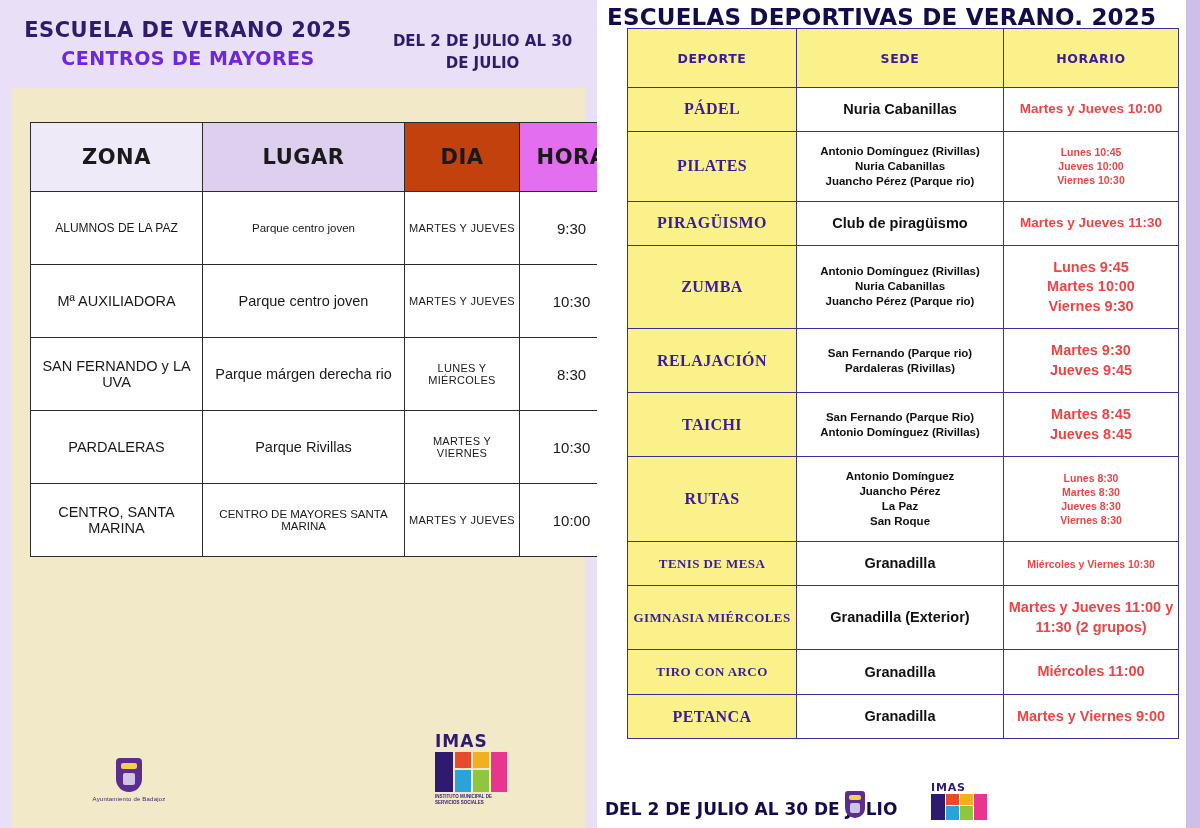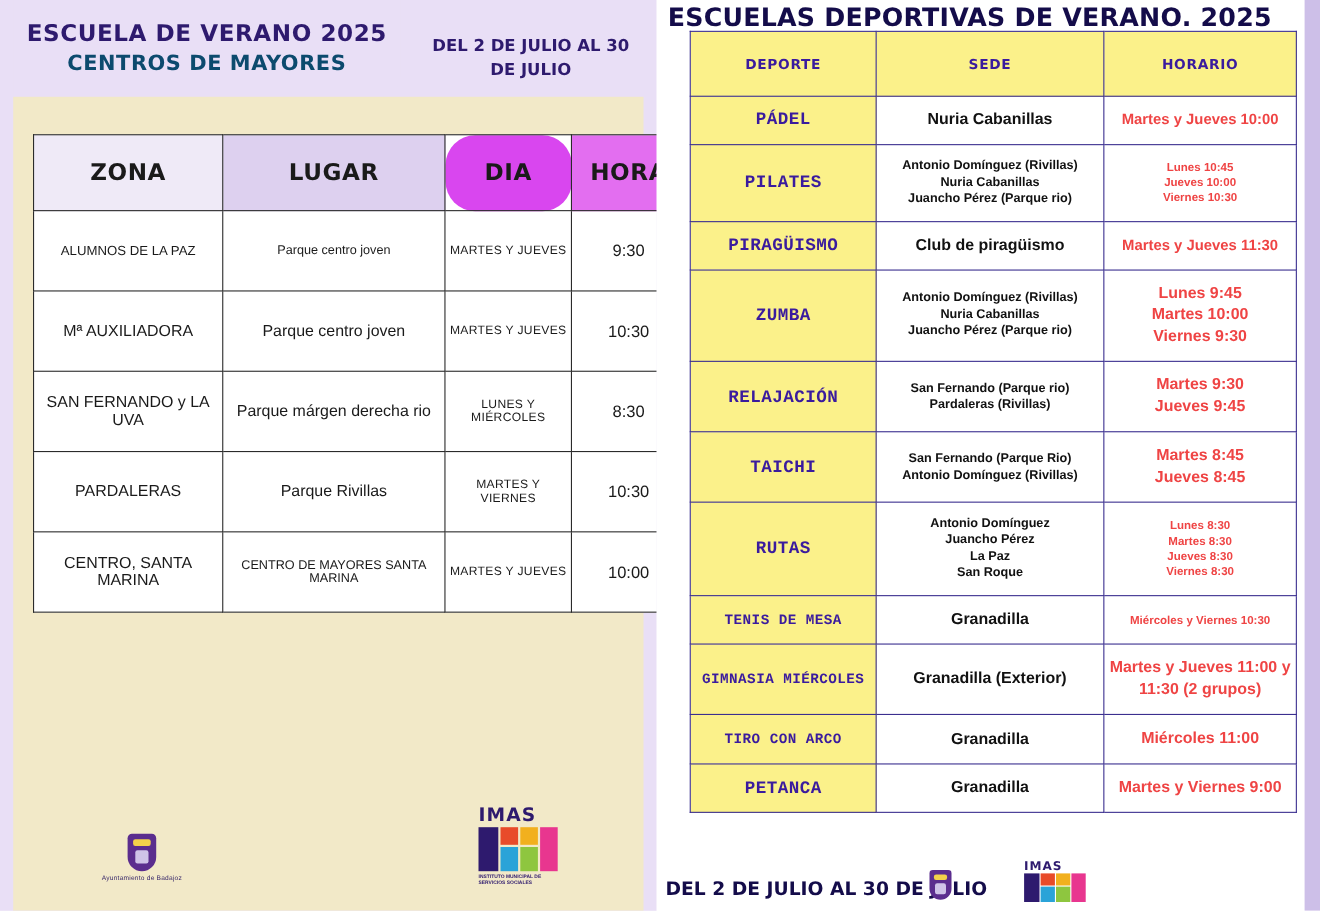--- a/index.html
+++ b/index.html
@@ -25,21 +25,21 @@
     background:#e9dff6;border-radius:0 0 18px 0;
     display:flex;flex-direction:column;align-items:center;justify-content:center;
   }
   .t1{
     font-family:"DejaVu Sans", sans-serif;
     font-weight:bold;font-size:21px;letter-spacing:.5px;color:#2e1a6e;
     text-align:center;line-height:1.1;
   }
   .t2{
     font-family:"DejaVu Sans", sans-serif;
-    font-weight:bold;font-size:19px;letter-spacing:.5px;color:#0c4a6e;
+    font-weight:bold;font-size:19px;letter-spacing:.5px;color:#6d28d9;
     text-align:center;margin-top:5px;
   }
   .left-daterange{
     position:absolute;left:368px;top:0;width:229px;height:106px;
     display:flex;align-items:center;justify-content:center;text-align:center;
     color:#2e1a6e;font-size:15px;font-weight:bold;line-height:1.45;
     font-family:"DejaVu Sans", sans-serif;
     padding:0 12px;box-sizing:border-box;
   }
   .cream{
@@ -56,21 +56,21 @@
     text-align:center;vertical-align:middle;
     padding:6px 4px;
     color:#1a1a1a;
   }
   table.ltab th{
     font-family:"DejaVu Sans", sans-serif;
     font-weight:bold;font-size:21px;letter-spacing:.5px;height:56px;
   }
   th.zona{background:#efeaf7;width:163px;}
   th.lugar{background:#ddd0ef;width:193px;}
-  th.dia{background:#d946ef;width:106px;border-radius:27px;}
+  th.dia{background:#c2410c;width:106px;}
   th.hora{background:#e36ef0;width:95px;}
   td.zona{font-size:14.5px;height:60px;}
   td.zona.small{font-size:12px;}
   td.lugar{font-size:14.5px;}
   td.lugar.small{font-size:11.5px;}
   td.dia{font-size:11px;letter-spacing:.3px;}
   td.hora{font-size:15px;}
 
   .badge-left{
     position:absolute;left:72px;bottom:26px;width:90px;text-align:center;
@@ -138,21 +138,21 @@
   table.rtab th{
     background:#fbf18a;color:#3a1b9e;
     font-family:"DejaVu Sans", sans-serif;
     font-weight:bold;font-size:12.5px;letter-spacing:.6px;height:34px;
   }
   th.c1{width:162px}
   th.c2{width:200px}
   th.c3{width:168px}
   td.sport{
     background:#fbf18a;color:#3a1b9e;
-    font-family:Liberation Mono, monospace;
+    font-family:Liberation Serif, serif;
     font-weight:bold;font-size:16px;letter-spacing:.4px;
   }
   td.sport.sm{font-size:13px;}
   td.sede{font-size:14.5px;font-weight:bold;color:#111;line-height:1.3;}
   td.sede.multi{font-size:11.5px;}
   td.horario{font-size:13.5px;font-weight:bold;color:#ef4444;line-height:1.35;}
   td.horario.multi{font-size:10.5px;}
   td.horario.big{font-size:14.5px;}
 
   .r-foot{

